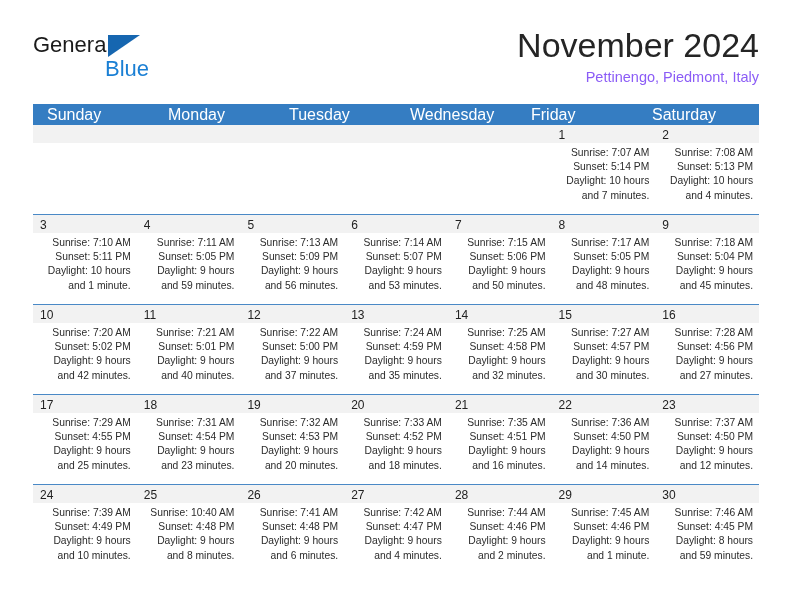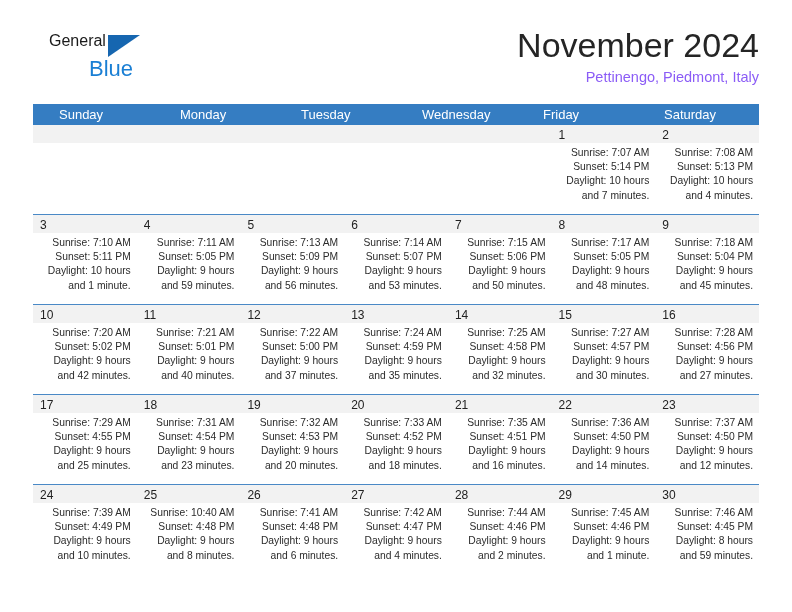--- a/index.html
+++ b/index.html
@@ -30,39 +30,39 @@
   }
   .brand {
     position: absolute;
     left: 0;
     top: 4px;
     width: 180px;
     height: 58px;
   }
   .brand-general {
     position: absolute;
-    left: 16px;
+    left: 0;
     top: 0;
-    font-size: 16px;
+    font-size: 22px;
     color: #1a1a1a;
     letter-spacing: 0px;
     font-family: "Liberation Sans", sans-serif;
   }
   .brand-tri {
     position: absolute;
     left: 75px;
     top: 3px;
     width: 0;
     height: 0;
     border-left: 32px solid #1666b0;
     border-bottom: 22px solid transparent;
   }
   .brand-blue {
     position: absolute;
-    left: 56px;
+    left: 72px;
     top: 24px;
     font-size: 22px;
     color: #1a7fd4;
     font-family: "Liberation Sans", sans-serif;
   }
 
   .title-block {
     position: absolute;
     right: 0;
     top: 0;
@@ -92,27 +92,26 @@
     width: 726px;
   }
   .dow-row {
     display: flex;
     background: #357dc2;
     height: 21px;
   }
   .dow {
     flex: 1 1 0;
     color: #ffffff;
-    font-size: 13px;
+    font-size: 16px;
     line-height: 21px;
     padding-left: 14px;
     box-sizing: border-box;
     white-space: nowrap;
     overflow: hidden;
-    margin-left: 12px;
   }
   .week {
     display: flex;
     border-top: 1px solid #4a89c6;
     height: 89px;
   }
   .week:first-of-type {
     border-top: none;
   }
   .day {

